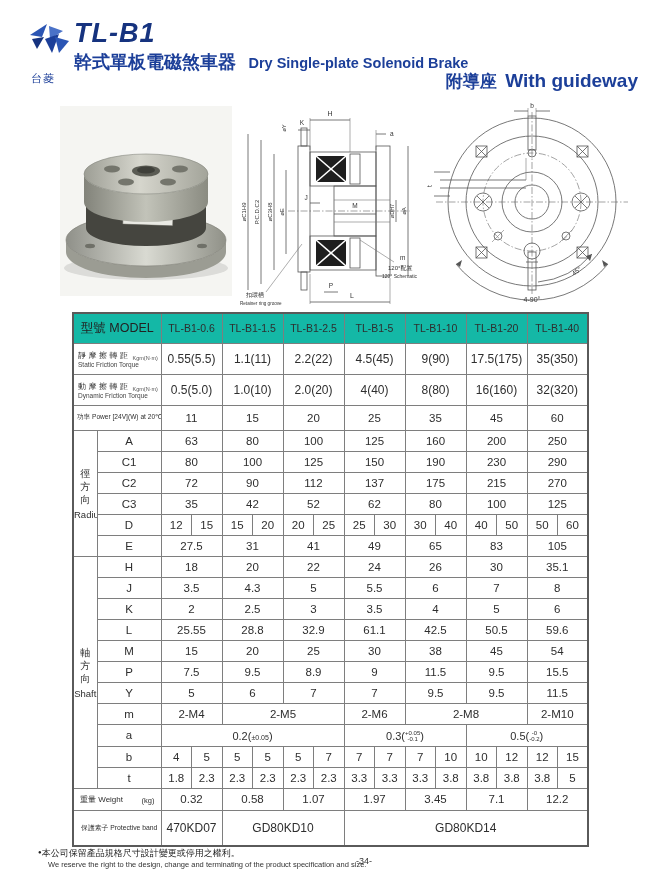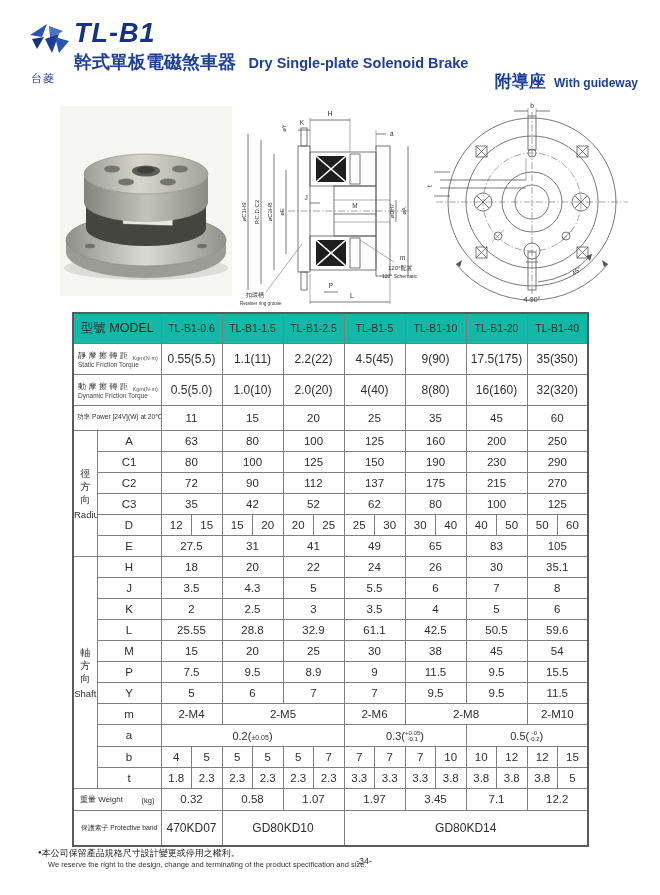--- a/index.html
+++ b/index.html
@@ -7,21 +7,21 @@
         font-family:"Liberation Sans","DejaVu Sans",sans-serif;color:#222;}
   
   .logo{position:absolute;left:28px;top:22px;width:44px;height:36px;}
   .brand{position:absolute;left:31px;top:71px;font-size:11px;color:#1c3f99;letter-spacing:1px;}
   .series{position:absolute;left:74px;top:18px;font-size:27px;font-weight:bold;font-style:italic;color:#16337f;letter-spacing:1px;}
   .titleline{position:absolute;left:74px;top:50px;white-space:nowrap;}
   .title-zh{font-size:18px;font-weight:bold;color:#1c3f99;}
   .title-en{font-size:14.5px;font-weight:bold;color:#1c3f99;margin-left:8px;}
   .variant{position:absolute;right:22px;top:70px;white-space:nowrap;text-align:right;}
   .variant-zh{font-size:17px;font-weight:bold;color:#1c3f99;padding-left:14px;}
-  .variant-en{font-size:12px;font-weight:bold;color:#1c3f99;margin-left:4px;}
+  .variant-en{font-size:19px;font-weight:bold;color:#1c3f99;margin-left:4px;}
   
   .photo{position:absolute;left:60px;top:106px;}
   .secview{position:absolute;left:238px;top:94px;}
   .frontview{position:absolute;left:426px;top:102px;}
   svg text{fill:#333;font-family:"Liberation Sans","DejaVu Sans",sans-serif;}
   .dln{stroke:#555;stroke-width:0.8;fill:none;}
   .dthin{stroke:#777;stroke-width:0.6;fill:none;}
   .ddash{stroke:#666;stroke-width:0.6;fill:none;stroke-dasharray:7 2 1.5 2;}
   
   .spec{position:absolute;left:72px;top:312px;border-collapse:collapse;table-layout:fixed;width:516px;}

